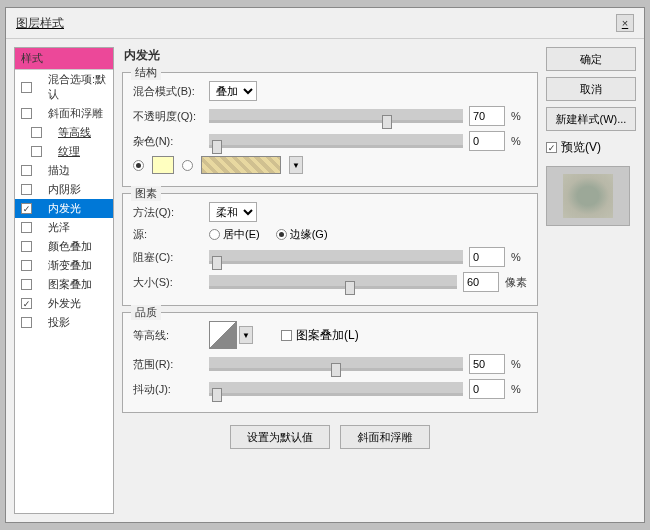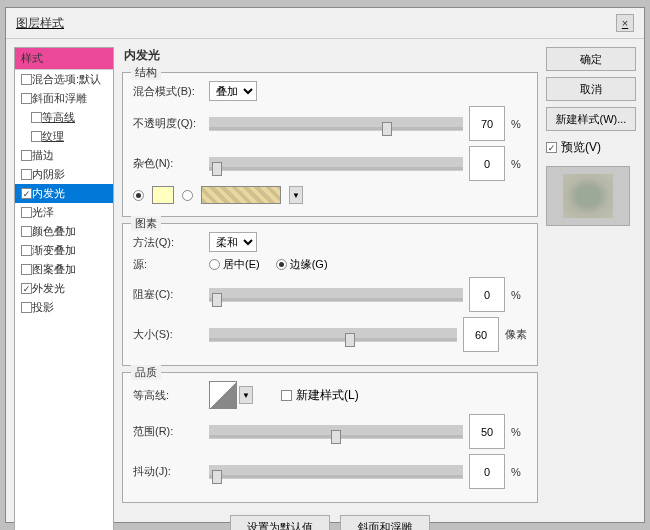--- a/index.html
+++ b/index.html
@@ -66,21 +66,21 @@
       font-size: 11px;
       border-bottom: 1px solid #ccc;
       color: #333;
     }
     .sidebar-item {
       padding: 2px 6px;
       font-size: 11px;
       color: #333;
       display: flex;
       align-items: center;
-      gap: 0;
+      gap: 16px;
       cursor: pointer;
     }
     .sidebar-item.selected {
       background: #0078d7;
       color: #fff;
     }
     .sidebar-item.sub {
       padding-left: 16px;
       text-decoration: underline;
     }
@@ -155,23 +155,23 @@
     .slider-thumb {
       position: absolute;
       width: 10px;
       height: 14px;
       background: #e0e0e0;
       border: 1px solid #888;
       top: -5px;
     }
     .value-input {
       width: 36px;
-      height: 35px;
-      border: 1px solid #aaa;
-      text-align: center;
+      height: 20px;
+      border: 1px solid #aaa;
+      text-align: left;
       font-size: 11px;
       padding: 1px 3px;
       background: #fff;
     }
     .unit-label {
       font-size: 11px;
       color: #333;
       min-width: 16px;
     }
     .color-radio-row {
@@ -475,21 +475,21 @@
 
         <div class="form-row">
           <span class="form-label">等高线:</span>
           <div class="contour-dropdown">
             <div class="contour-thumb"></div>
             <div class="dropdown-arrow">▼</div>
           </div>
           <div style="width:16px;"></div>
           <div class="checkbox-row">
             <div class="checkbox"></div>
-            <span>新建样式(L)</span>
+            <span>图案叠加(L)</span>
           </div>
         </div>
 
         <div class="form-row">
           <span class="form-label">范围(R):</span>
           <div class="slider-track" style="flex:1;position:relative;height:14px;">
             <div style="width:100%;height:3px;background:#bbb;position:relative;top:5px;">
               <div class="slider-thumb" style="left:48%;top:-5px;"></div>
             </div>
           </div>

